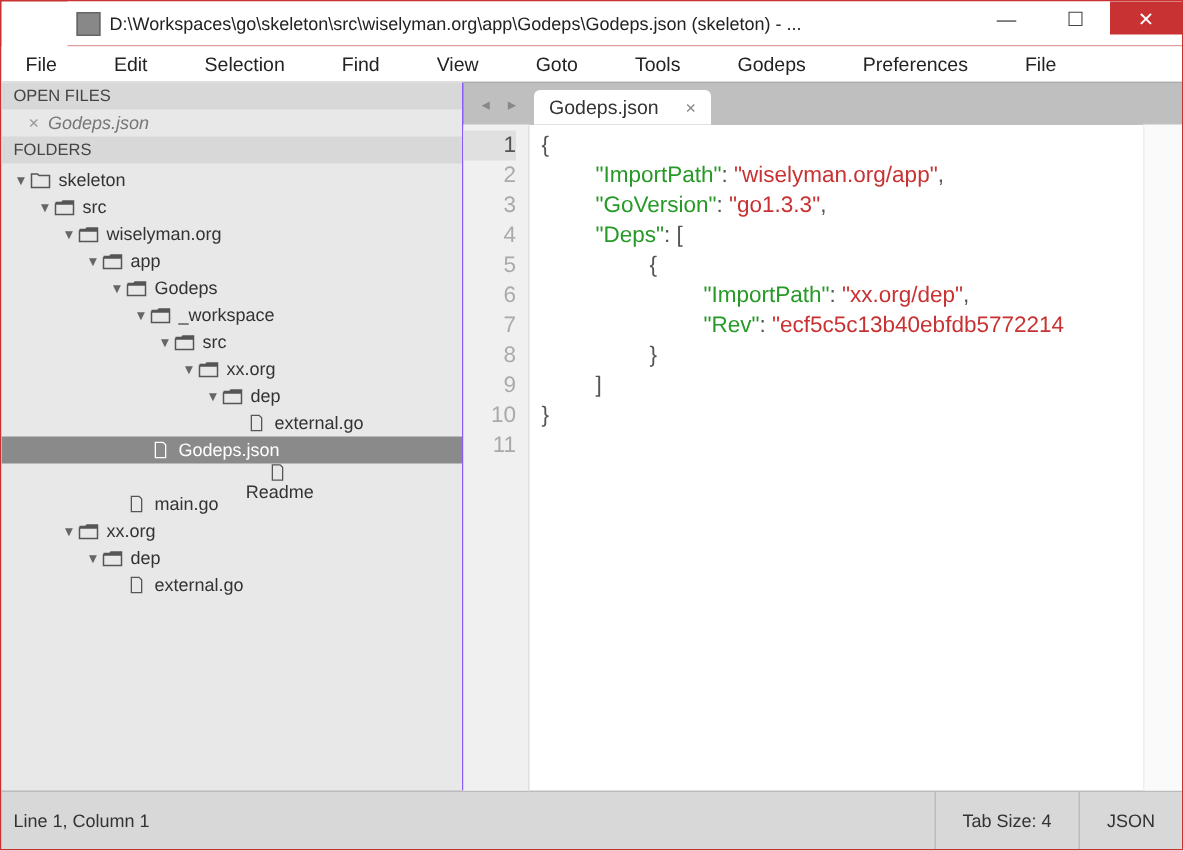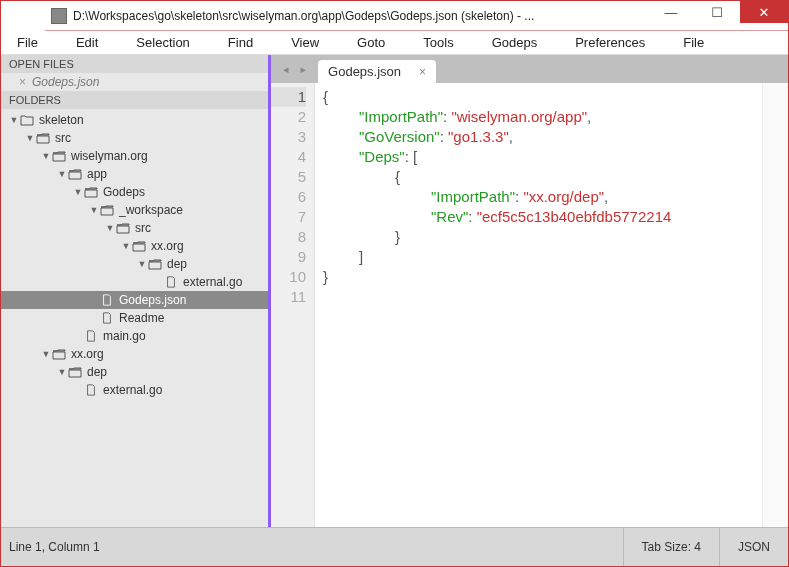--- a/index.html
+++ b/index.html
@@ -7,21 +7,21 @@
 .window { width:789px; height:567px; border:1px solid #c83232; display:flex; flex-direction:column; }
 .titlebar { height:30px; background:#fff; border-bottom:1px solid #e0a0a0; display:flex; align-items:center; padding-left:6px;margin-left:44px; }
 .titlebar .app-icon { width:16px; height:16px; background:#888; margin-right:6px; border:1px solid #666; }
 .titlebar .title-text { flex:1; font-size:12px; color:#222; overflow:hidden; white-space:nowrap; text-overflow:ellipsis; }
 .win-btns { display:flex; height:100%; }
 .win-btn { width:46px; height:22px; display:flex; align-items:center; justify-content:center; font-size:13px; color:#444; }
 .win-btn.close { background:#c83232; color:#fff; width:48px; height:22px; }
 .menubar { height:24px; background:#fff; display:flex; align-items:center; padding:0 8px; gap:22px; border-bottom:1px solid #ddd; }
 .menubar span { padding:2px 8px; color:#222; font-size:13px; }
 .body { flex:1; display:flex; min-height:0; }
-.sidebar { width:270px; background:#e8e8e8; display:flex; flex-direction:column; border-right:3px solid #8b5cf6; }
+.sidebar { width:308px; background:#e8e8e8; display:flex; flex-direction:column; border-right:1px solid #8b5cf6; }
 .side-header { background:#d8d8d8; padding:3px 8px; font-size:11px; color:#444; }
 .open-file { padding:2px 6px 2px 18px; color:#777; font-size:12px; font-style:italic; display:flex; align-items:center; }
 .open-file .x { margin-right:6px; color:#999; font-style:normal; }
 .tree { flex:1; overflow:auto; padding-top:2px; }
 .tree-row { display:flex; align-items:center; height:18px; padding-right:4px; white-space:nowrap; color:#333; }
 .tree-row.selected { background:#8a8a8a; color:#fff; }
 .arrow { width:10px; display:inline-block; text-align:center; color:#666; font-size:9px; }
 .icon { width:16px; display:inline-flex; align-items:center; justify-content:center; margin-right:4px; }
 .icon svg { width:14px; height:12px; }
 .editor-area { flex:1; display:flex; flex-direction:column; background:#444; }
@@ -171,21 +171,21 @@
           </div>
           <div class="tree-row selected" style="padding-left: 88px;">
             <span class="arrow"></span>
             <span class="icon">
               <svg viewBox="0 0 14 14">
                 <path d="M3 1h6l2 2v10H3z" fill="none" stroke="#fff"></path>
               </svg>
             </span>
             <span>Godeps.json</span>
           </div>
-          <div class="tree-row" style="padding-left: 88px;">
+          <div class="tree-row" style="padding-left: 68px; flex-direction: column;">
             <span class="arrow"></span>
             <span class="icon">
               <svg viewBox="0 0 14 14">
                 <path d="M3 1h6l2 2v10H3z" fill="none" stroke="#555"></path>
               </svg>
             </span>
             <span>Readme</span>
           </div>
           <div class="tree-row" style="padding-left: 72px;">
             <span class="arrow"></span>

